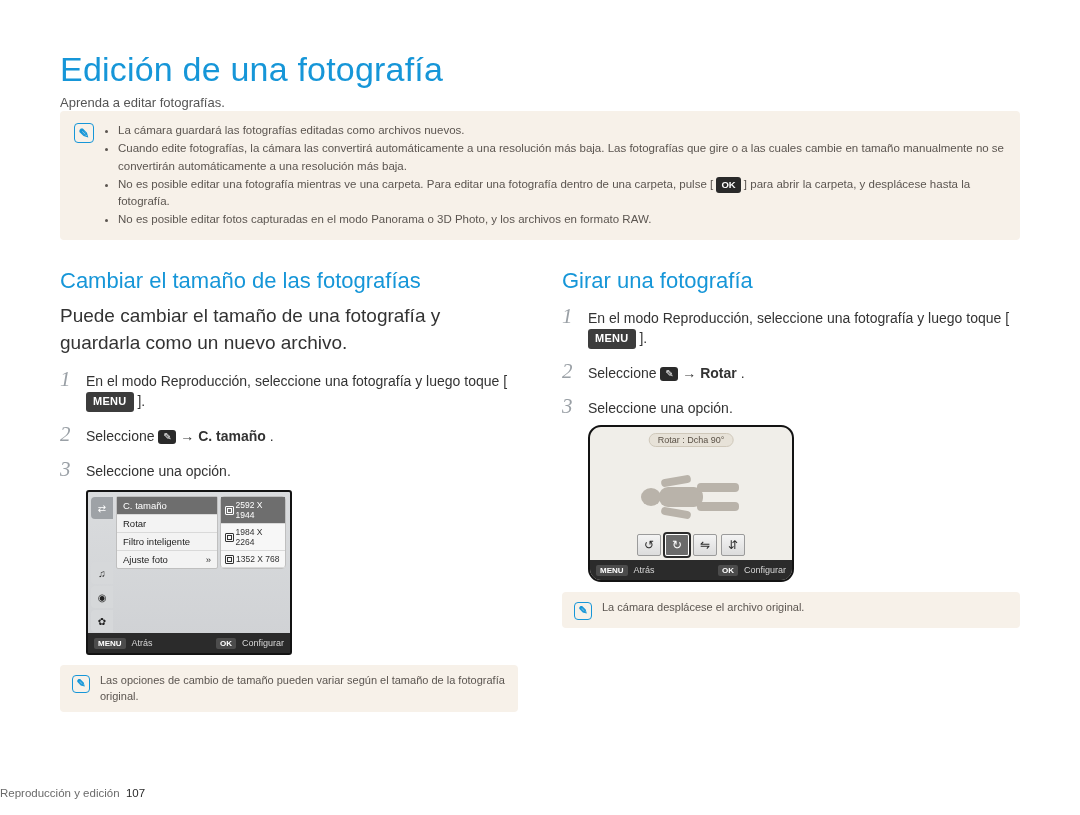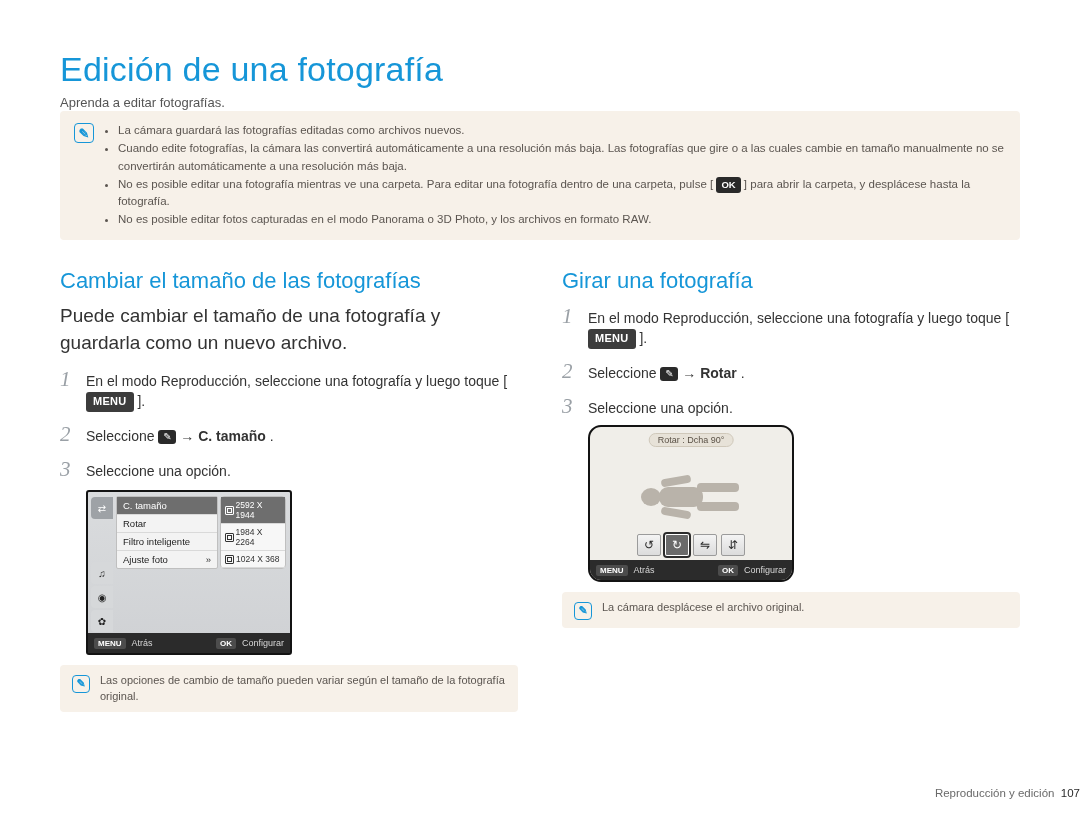--- a/index.html
+++ b/index.html
@@ -244,21 +244,21 @@
     font-size: 11px;
     color: #5b5550;
     line-height: 1.4;
     margin: 10px 0 0 0;
   }
   .small-note .note-icon { width:18px;height:18px; font-size:11px;}
 
   .page-footer {
     position: absolute;
     bottom: 16px; left: 0; right: 0;
-    text-align: right;
+    text-align: left;
     font-size: 11.5px;
     color: #6a6a6a;
   }
   .page-footer .pn { color:#2a2a2a; }
 </style>
 </head>
 <body>
 
 <div class="page">
 
@@ -331,21 +331,21 @@
           <div class="opt-row hi">
               <span class="sqicon"></span>
               <span>2592 X 1944</span>
             </div>
           <div class="opt-row">
               <span class="sqicon"></span>
               <span>1984 X 2264</span>
             </div>
           <div class="opt-row">
               <span class="sqicon"></span>
-              <span>1024 X 368</span>
+              <span>1352 X 768</span>
             </div>
         </div>
         <div class="footer-bar">
           <span class="ftag">MENU</span>
           <span>Atrás</span>
           <span class="grow"></span>
           <span class="ftag">OK</span>
           <span>Configurar</span>
         </div>
       </div>

